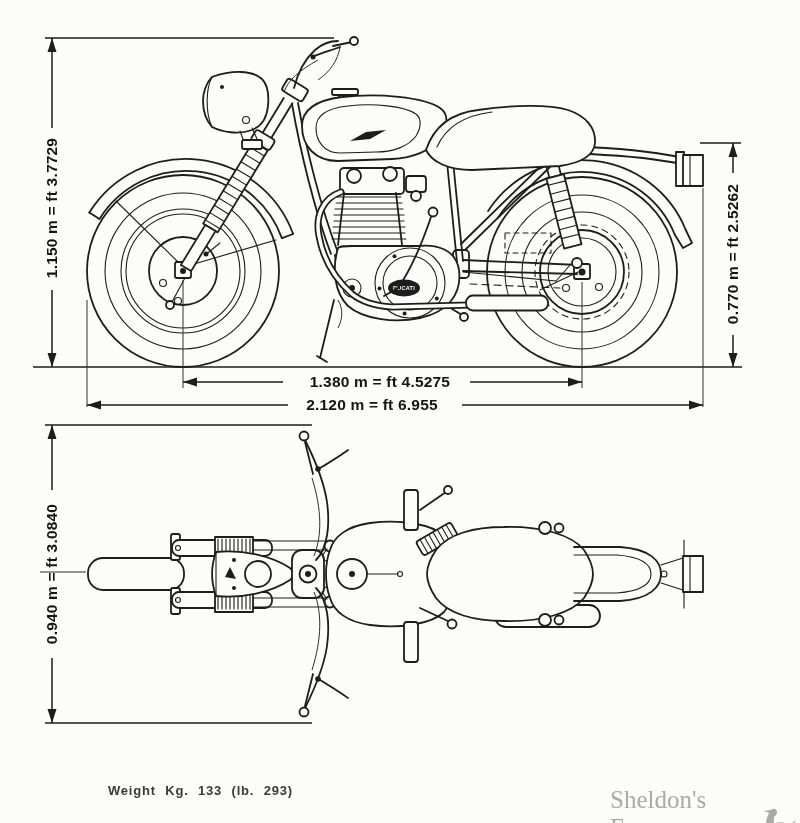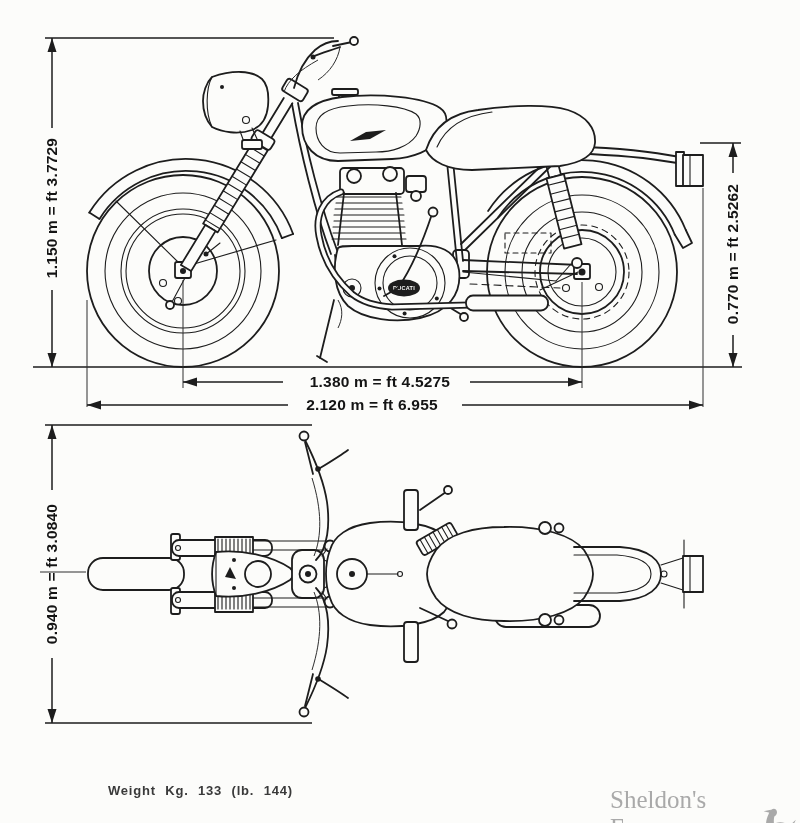--- a/index.html
+++ b/index.html
@@ -362,21 +362,21 @@
     <text class="dimtxt" x="372" y="410" text-anchor="middle">2.120 m = ft 6.955</text>
 
     <line class="dim" x1="52" y1="425" x2="52" y2="490"></line>
     <line class="dim" x1="52" y1="658" x2="52" y2="723"></line>
     <path class="dk" d="M52,425 l-4.5,14 h9 z"></path>
     <path class="dk" d="M52,723 l-4.5,-14 h9 z"></path>
     <text class="dimtxt" transform="translate(52,574) rotate(-90)" text-anchor="middle" dy="5">0.940 m = ft 3.0840</text>
   </g>
 </svg>
 
-<div class="weight">Weight Kg. 133 (lb. 144)</div>
+<div class="weight">Weight Kg. 133 (lb. 293)</div>
 
 <div class="wm">
   <span>Sheldon's Emu</span>
   <svg class="emu" width="44" height="52" viewBox="0 0 44 52">
     <g fill="#a9a9a9">
       <path d="M24,18 C31,18 37,23.4 37,30 C37,36.6 31,42 24,42 C17,42 11.5,36.6 11.5,30 C11.5,23.4 17,18 24,18 Z"></path>
       <path d="M12.5,33 C8.5,27 8,17 12,9.5 C12.8,6.4 14.8,4.2 17.2,4.2 C19.3,4.2 20.6,5.8 20.6,7.8
                C20.6,9.8 19.5,11.4 17.8,12 C16.6,18 17.6,24 21,28.5 L16.5,31.5 Z"></path>
       <path d="M14.2,5.2 L6.8,6.8 L14.2,8.4 Z"></path>
       <path d="M34,21 L40,15.5 L36.5,23 L41,20.5 L36,26.5 Z"></path>

